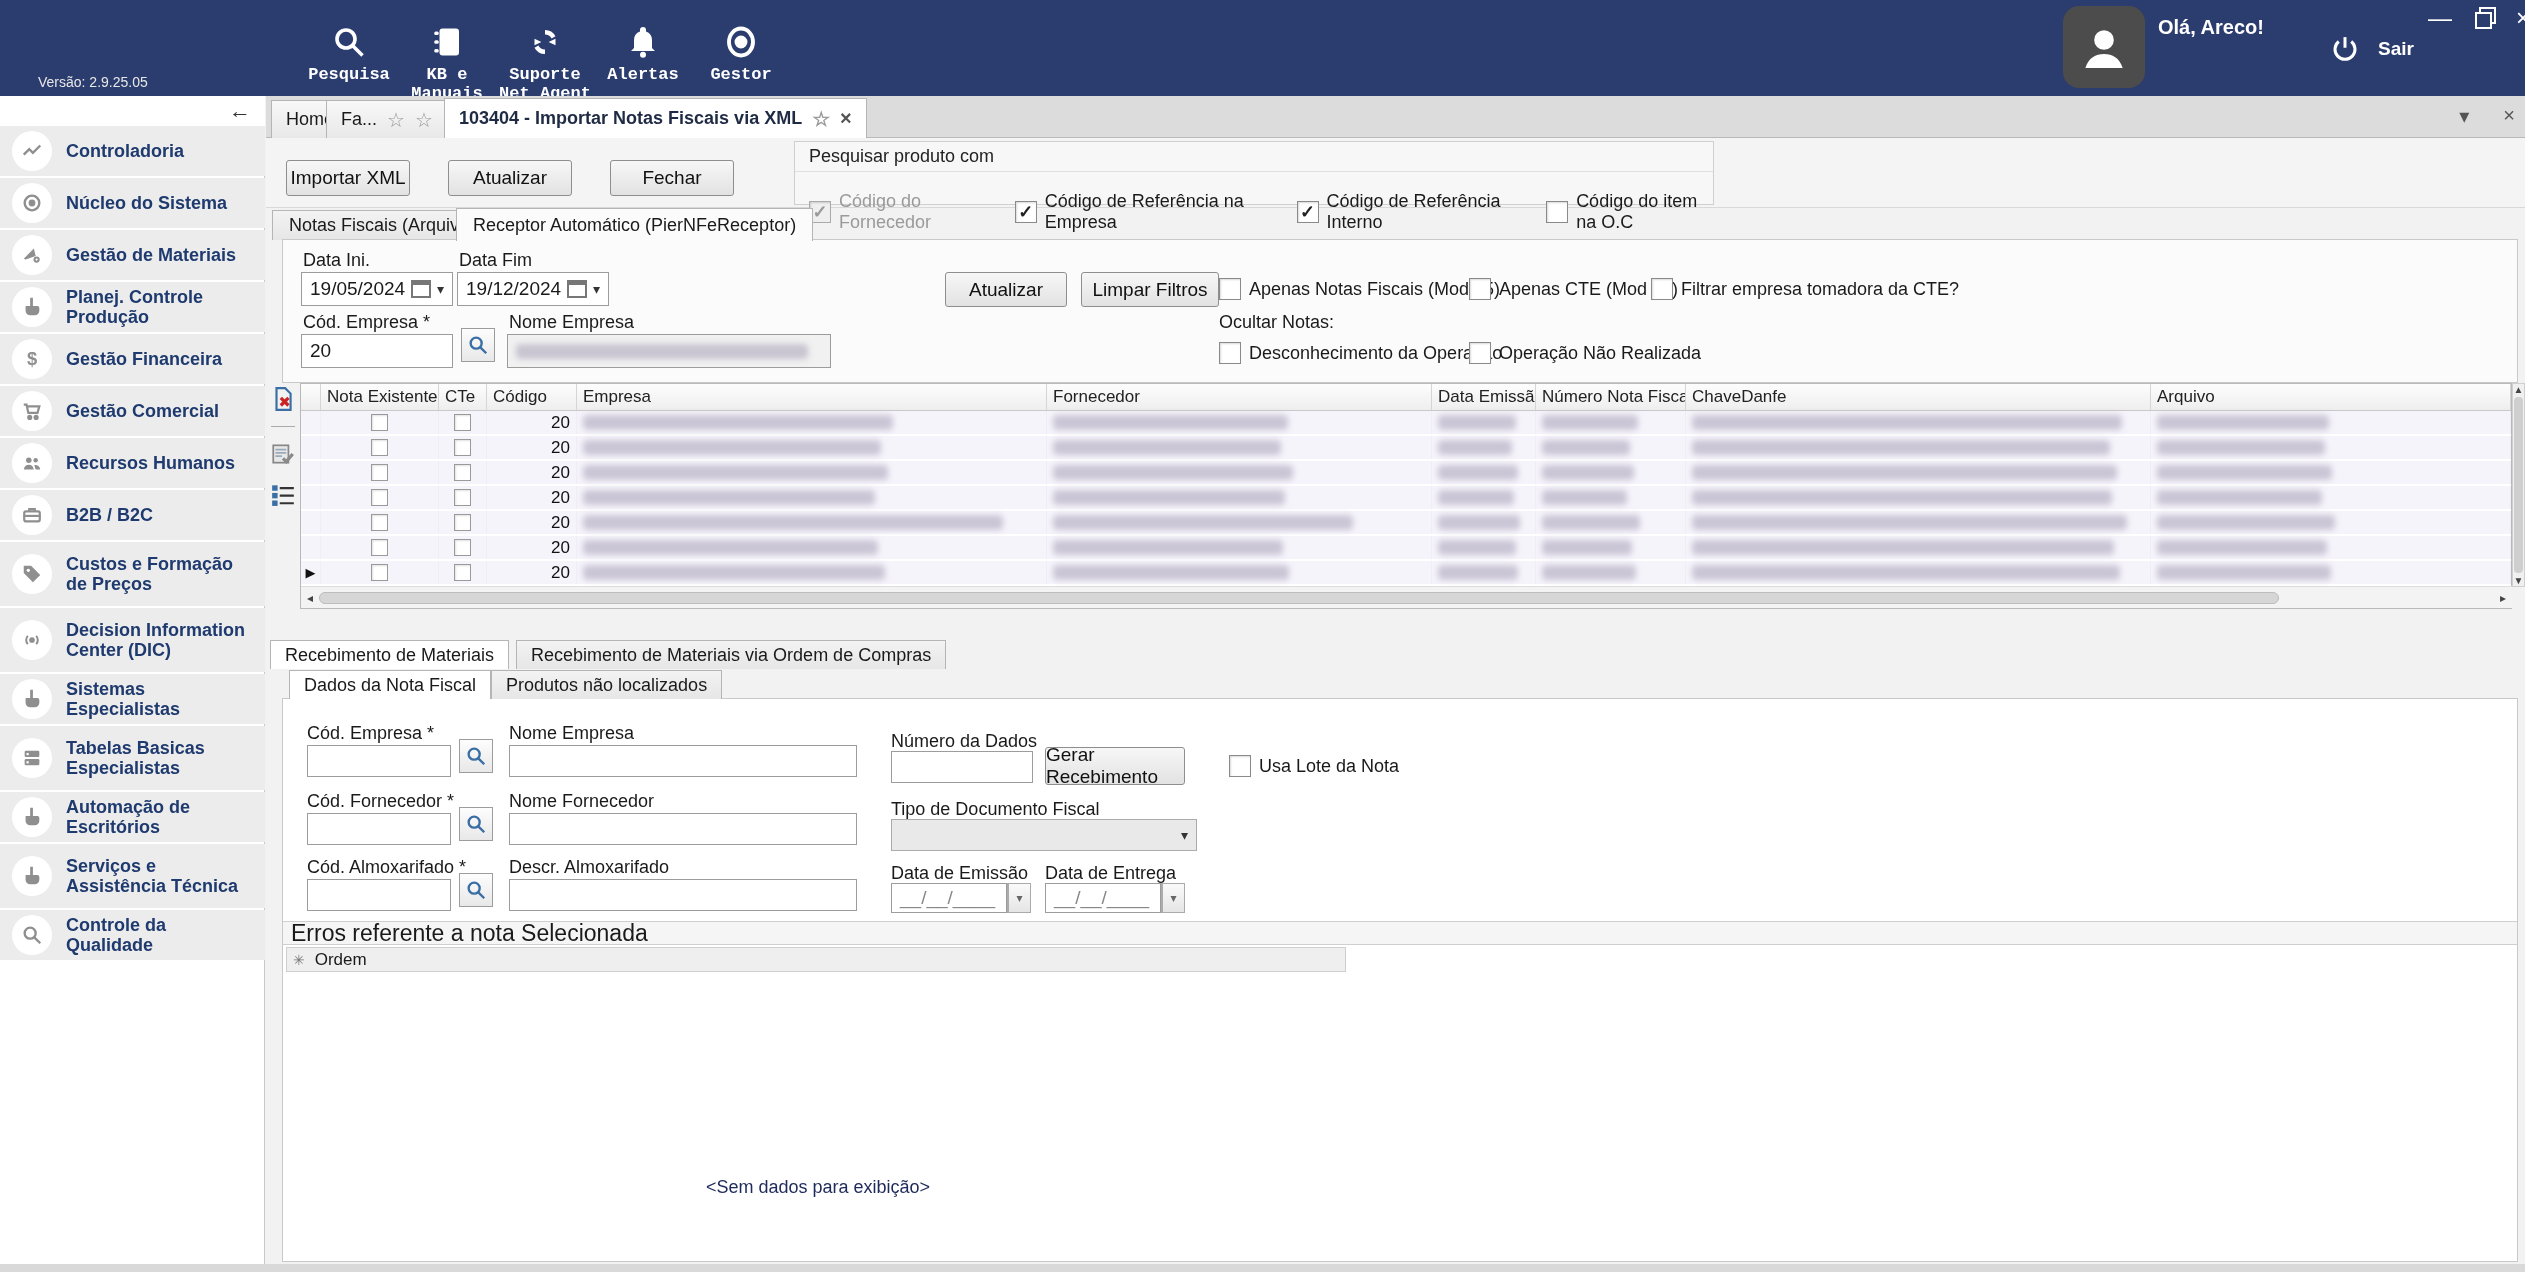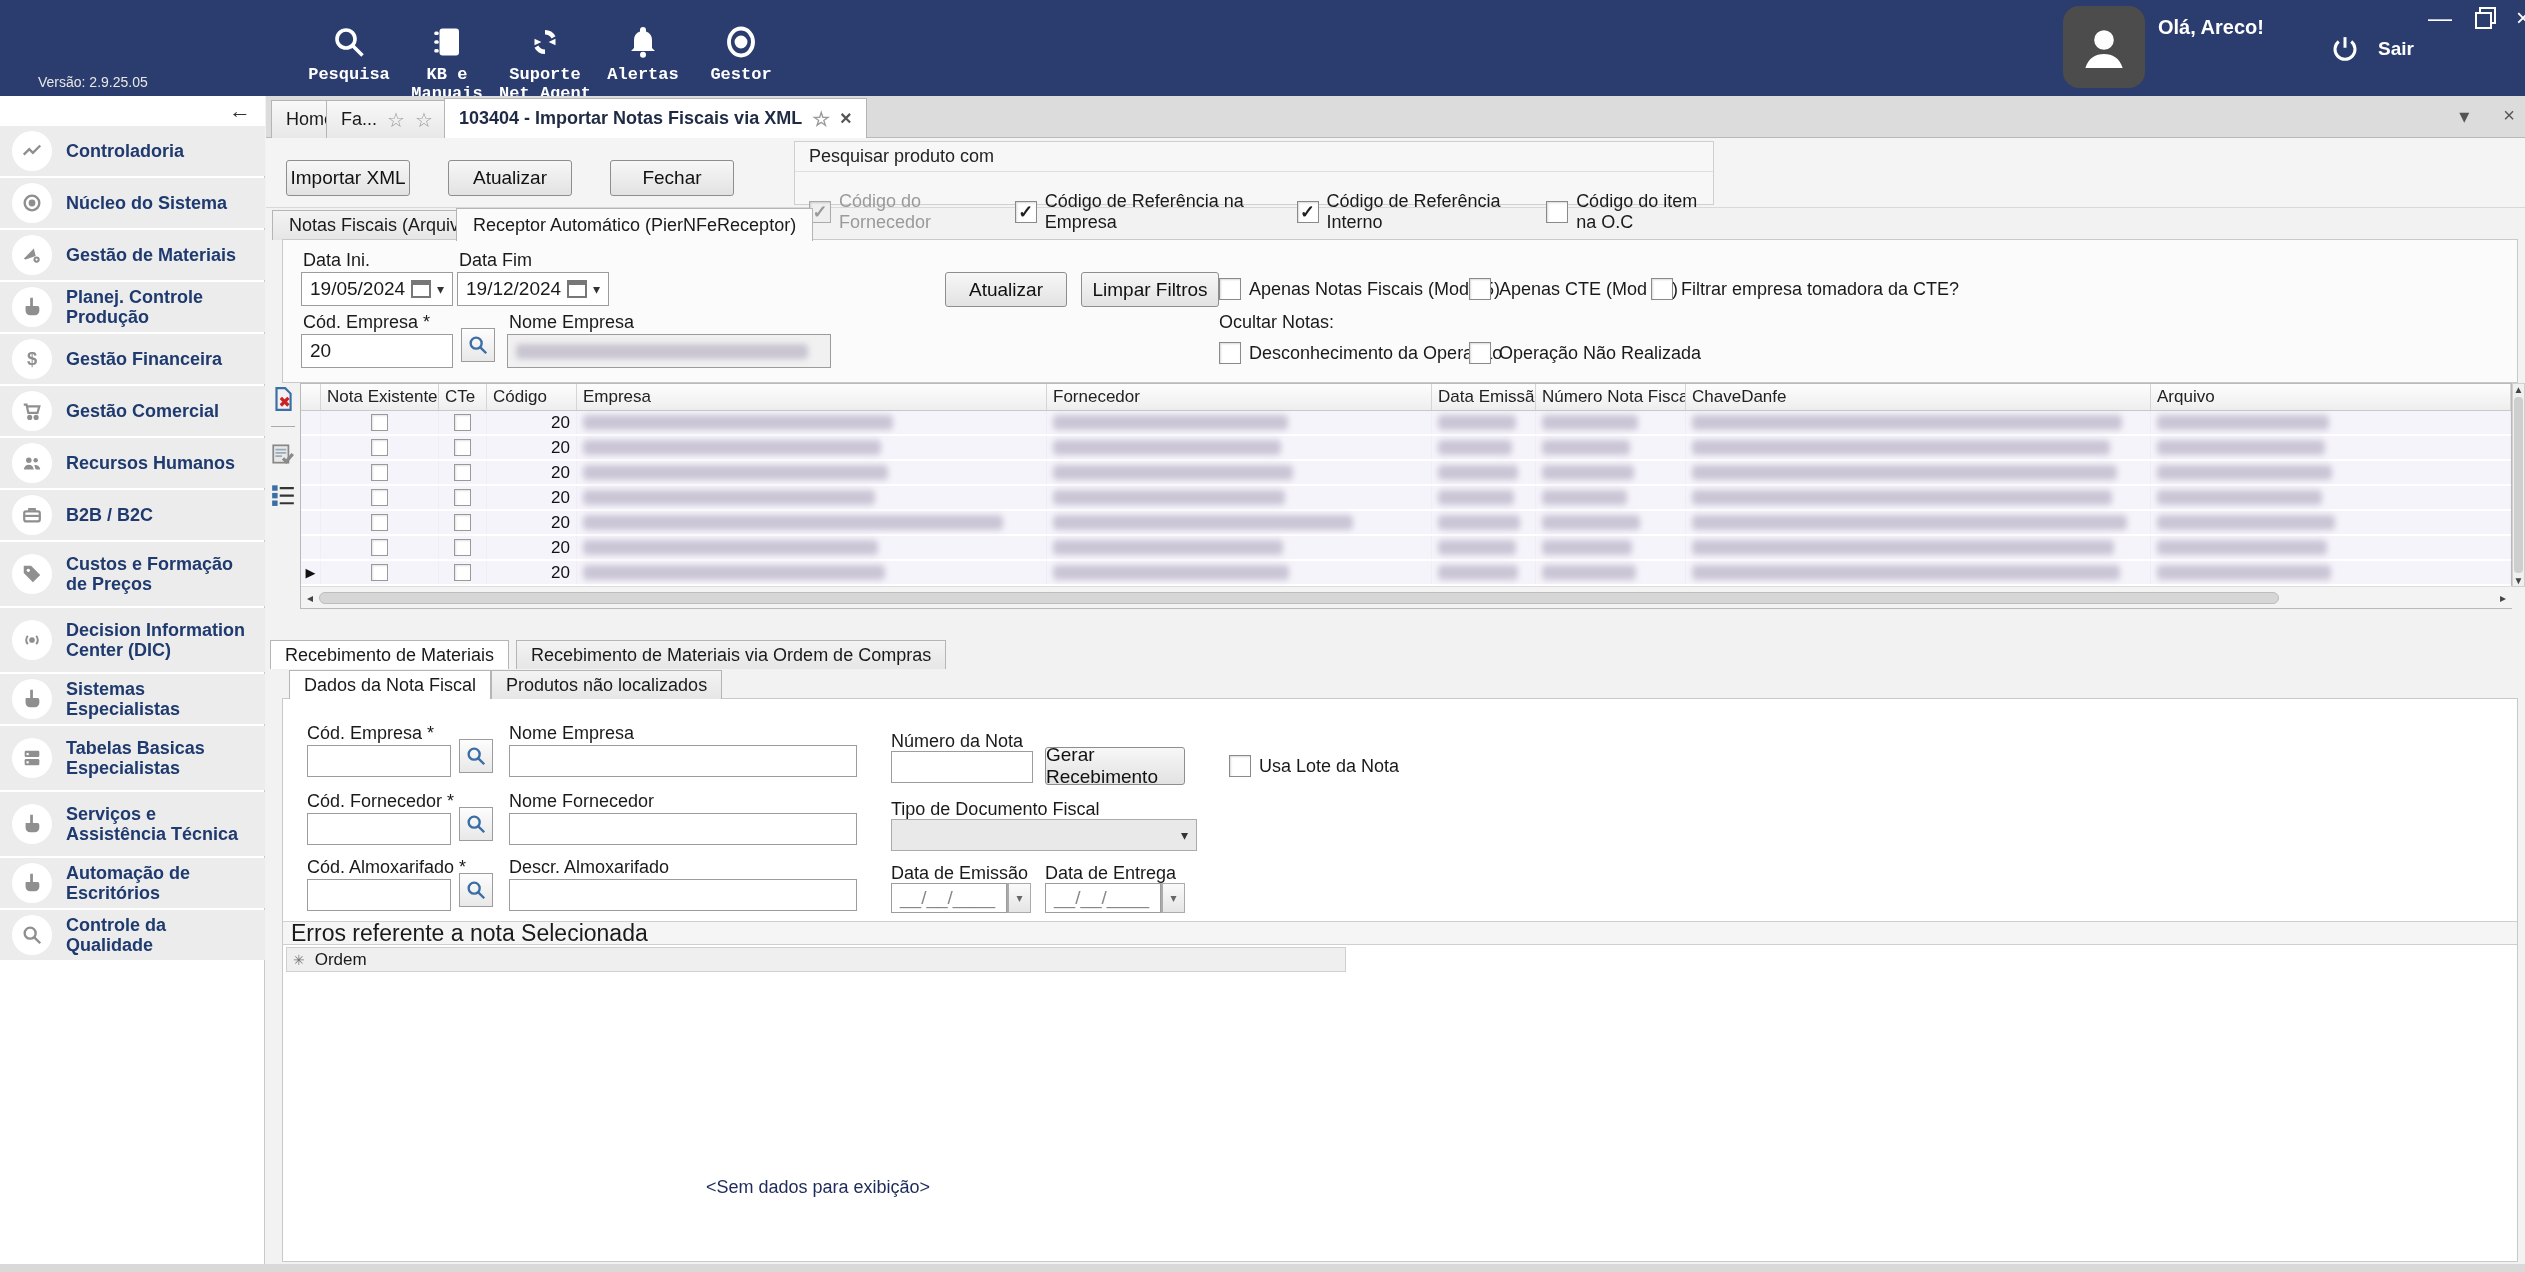--- a/index.html
+++ b/index.html
@@ -319,35 +319,35 @@
       <span class="side-icon">
           <svg viewBox="0 0 24 24" fill="currentColor">
             <rect x="4" y="4" width="16" height="7" rx="1.4"></rect>
             <rect x="4" y="13" width="16" height="7" rx="1.4"></rect>
             <rect x="6" y="6.5" width="2.4" height="2.4" fill="#fff"></rect>
             <rect x="6" y="15.5" width="2.4" height="2.4" fill="#fff"></rect>
           </svg>
         </span>
       <span class="side-label">Tabelas Basicas Especialistas</span>
     </div>
-    <div class="side-item h2">
+    <div class="side-item h1">
       <span class="side-icon">
           <svg viewBox="0 0 24 24" fill="currentColor">
             <path d="M10 2h3v9h5a2 2 0 0 1 2 2v3a5 5 0 0 1-5 5h-5a5 5 0 0 1-5-5v-5h5z"></path>
           </svg>
         </span>
-      <span class="side-label">Serviços e Assistência Técnica</span>
-    </div>
-    <div class="side-item h1">
+      <span class="side-label">Automação de Escritórios</span>
+    </div>
+    <div class="side-item h2">
       <span class="side-icon">
           <svg viewBox="0 0 24 24" fill="currentColor">
             <path d="M10 2h3v9h5a2 2 0 0 1 2 2v3a5 5 0 0 1-5 5h-5a5 5 0 0 1-5-5v-5h5z"></path>
           </svg>
         </span>
-      <span class="side-label">Automação de Escritórios</span>
+      <span class="side-label">Serviços e Assistência Técnica</span>
     </div>
     <div class="side-item h1">
       <span class="side-icon">
           <svg viewBox="0 0 24 24" fill="none" stroke="currentColor" stroke-width="2.6">
             <circle cx="10" cy="10" r="6"></circle>
             <line x1="14.5" y1="14.5" x2="21" y2="21"></line>
           </svg>
         </span>
       <span class="side-label">Controle da Qualidade</span>
     </div>
@@ -754,21 +754,21 @@
     <div class="input" style="left:24px; top:180px; width:144px; height:32px;"></div>
     <div class="mag-btn" style="left:176px; top:174px;">
       <svg viewBox="0 0 24 24" fill="none" stroke="#3a6ea5" stroke-width="2.6">
           <circle cx="10" cy="10" r="6"></circle>
           <line x1="14.5" y1="14.5" x2="21" y2="21"></line>
         </svg>
     </div>
     <div class="lbl" style="left:226px; top:158px;">Descr. Almoxarifado</div>
     <div class="input" style="left:226px; top:180px; width:348px; height:32px;"></div>
 
-    <div class="lbl" style="left:608px; top:32px;">Número da Nota</div>
+    <div class="lbl" style="left:608px; top:32px;">Número da Dados</div>
     <div class="input" style="left:608px; top:52px; width:142px; height:32px;"></div>
     <div class="btn" style="position:absolute; left:762px; top:48px; width:140px; height:38px;">Gerar Recebimento</div>
     <div class="opt" style="position:absolute; left:946px; top:56px;">
       <span class="cb"></span>
       <span>Usa Lote da Nota</span>
     </div>
 
     <div class="lbl" style="left:608px; top:100px;">Tipo de Documento Fiscal</div>
     <div class="select" style="left:608px; top:120px; width:306px; height:32px;">
       <span class="dd-arrow">▾</span>

